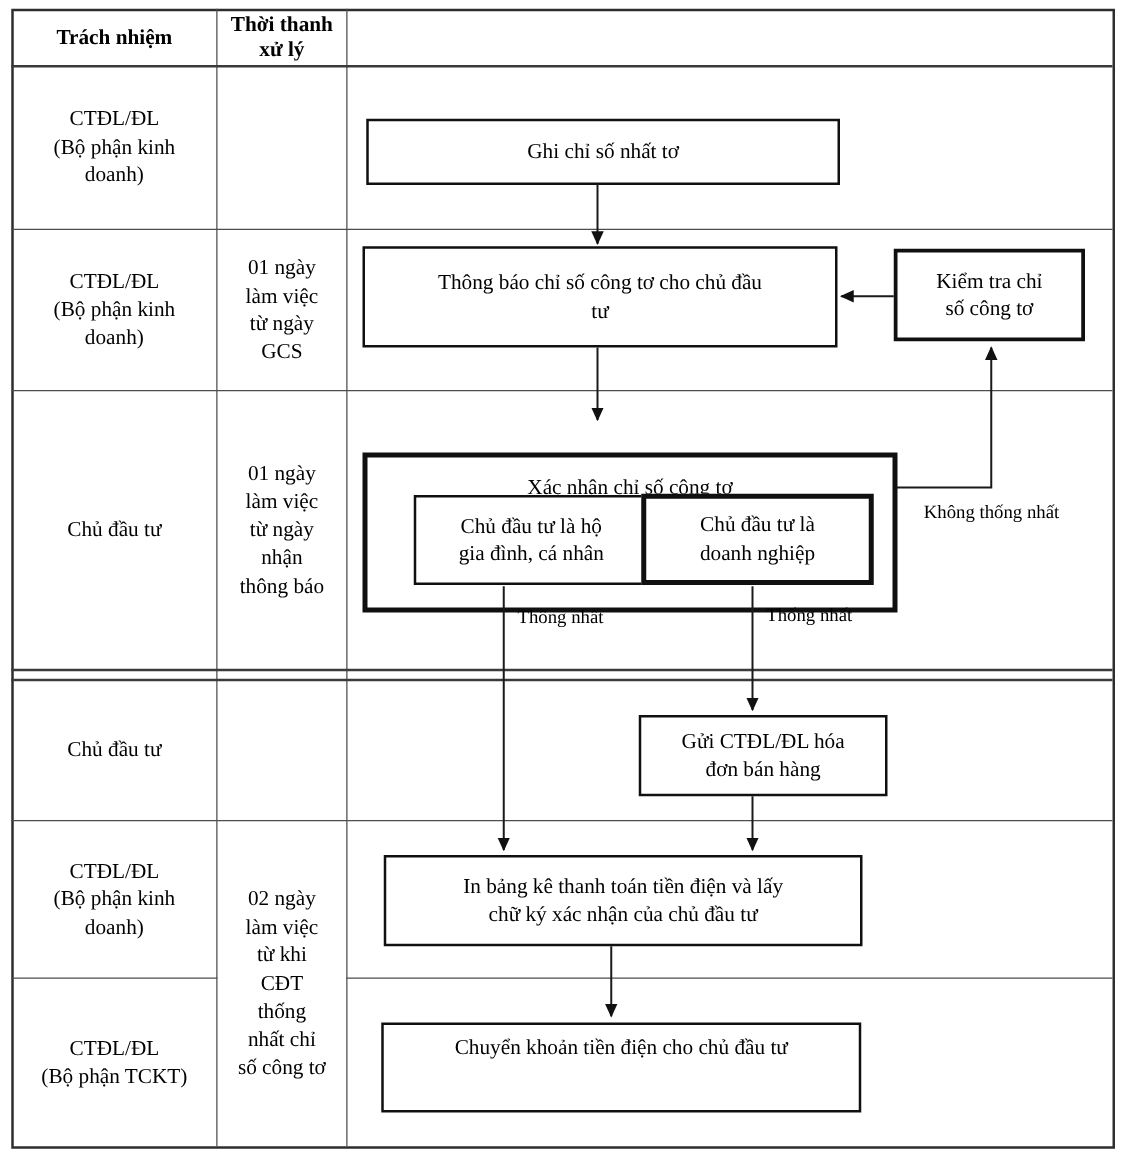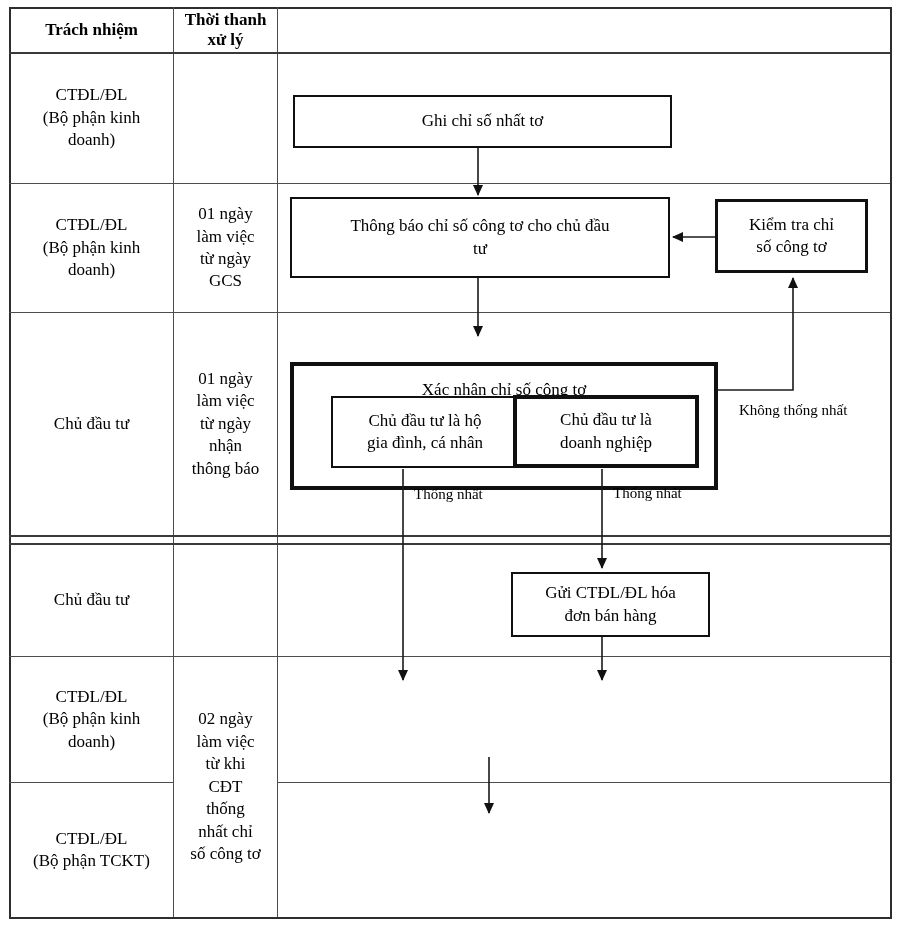--- a/index.html
+++ b/index.html
@@ -90,20 +90,23 @@
 tư</div>
   <div class="fbox b3" style="left:715px;top:199px;width:153px;height:74px;">Kiểm tra chỉ
 số công tơ</div>
   <div class="fbox b4 toptext" style="left:290px;top:362px;width:428px;height:128px;padding-top:13px;">Xác nhận chỉ số công tơ</div>
   <div class="fbox" style="left:331px;top:396px;width:188px;height:72px;text-align:center;">Chủ đầu tư là hộ
 gia đình, cá nhân</div>
   <div class="fbox b4" style="left:513px;top:395px;width:186px;height:73px;">Chủ đầu tư là
 doanh nghiệp</div>
   <div class="fbox" style="left:486px;top:572px;width:199px;height:65px;margin-left:25px;">Gửi CTĐL/ĐL hóa
 đơn bán hàng</div>
+  <div class="fbox" style="left:307px;top:684px;width:383px;height:73px;">In bảng kê thanh toán tiền điện và lấy
+chữ ký xác nhận của chủ đầu tư</div>
+  <div class="fbox toptext" style="left:305px;top:818px;width:384px;height:72px;padding-top:7px;">Chuyển khoản tiền điện cho chủ đầu tư</div>
 
   <div class="lbl" style="left:414px;top:486px;">Thống nhất</div>
   <div class="lbl" style="left:613px;top:485px;">Thống nhất</div>
   <div class="lbl" style="left:739px;top:402px;">Không thống nhất</div>
 
   <svg class="arrows" width="900" height="925" viewBox="0 0 900 925">
     <defs>
       <marker id="arr" markerUnits="userSpaceOnUse" markerWidth="14" markerHeight="12" refX="10" refY="5" orient="auto">
         <path d="M0,0 L11,5 L0,10 Z" fill="#111"></path>
       </marker>

